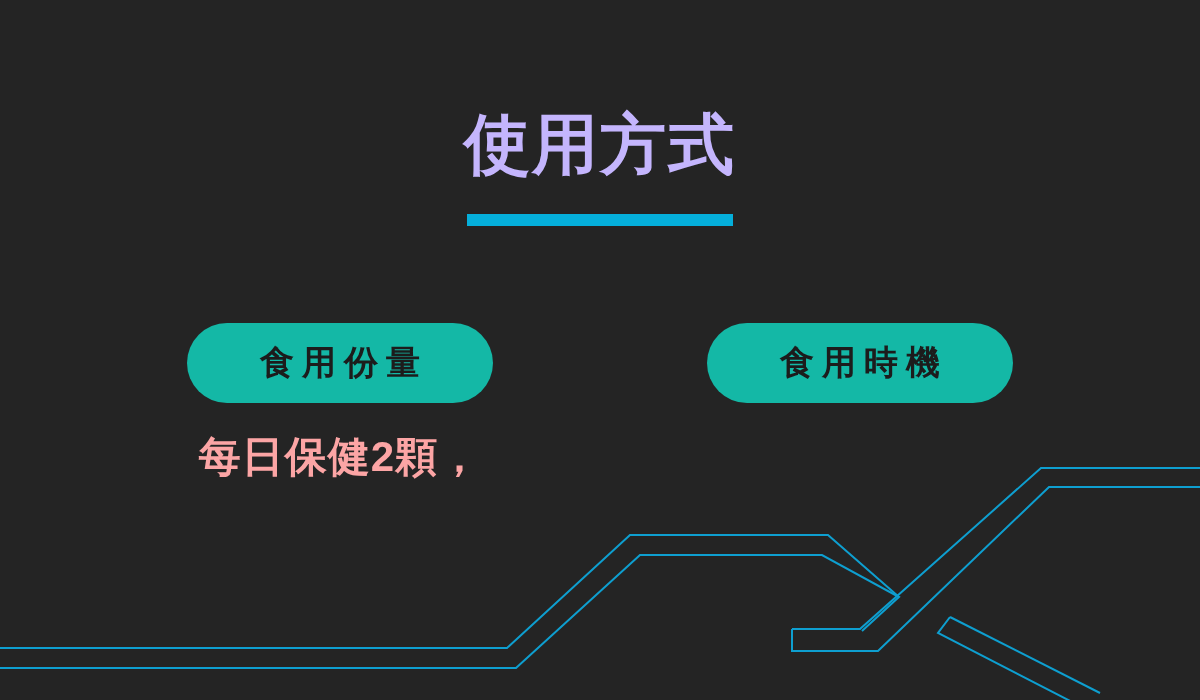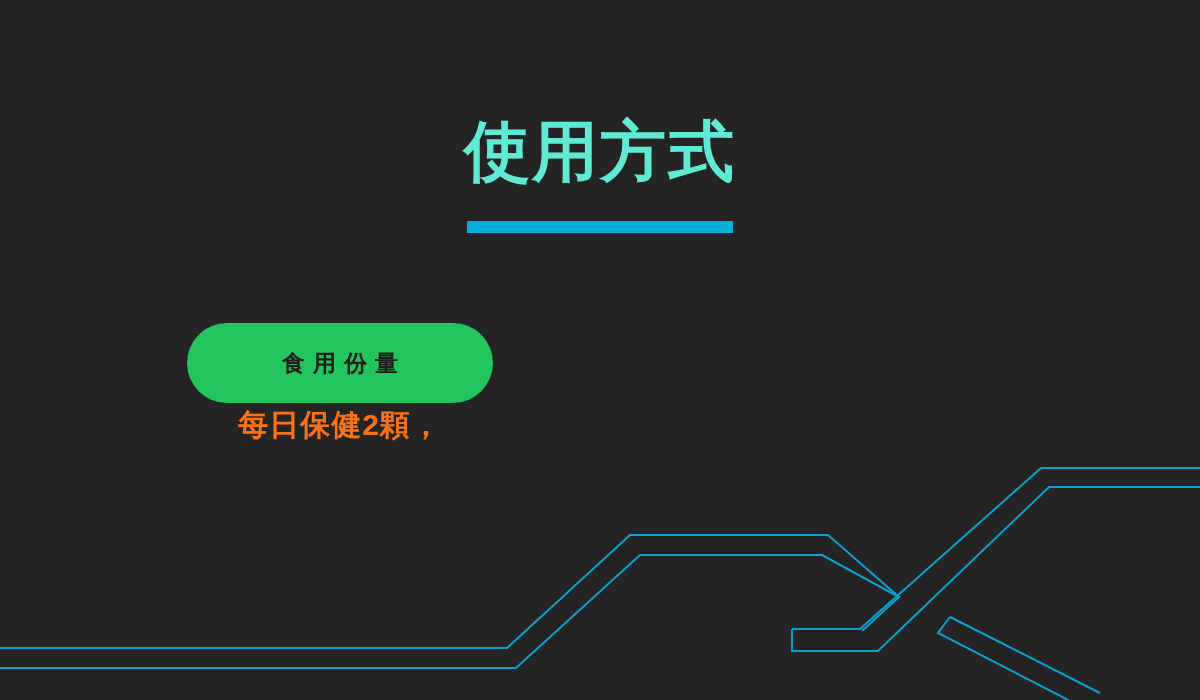--- a/index.html
+++ b/index.html
@@ -35,24 +35,24 @@
   .heading-block {
     position: absolute;
     left: 0;
     top: 100px;
     width: 1200px;
     text-align: center;
   }
   .page-title {
     font-size: 66px;
     font-weight: bold;
-    color: #5eead4;
+    color: #c4b5fd;
     letter-spacing: 2px;
     line-height: 1.12;
-    margin: 15px;
+    margin: 8px;
     white-space: nowrap;
   }
   .title-underline {
     width: 266px;
     height: 12px;
     background: #05afdb;
     margin: 32px auto 0 auto;
   }
 
   
@@ -76,32 +76,33 @@
 
   .pill {
     display: inline-flex;
     align-items: center;
     justify-content: center;
     height: 80px;
     min-width: 306px;
     padding: 0 38px;
     box-sizing: border-box;
     border-radius: 40px;
-    background: #22c55e;
+    background: #14b8a6;
     color: #1c1c1c;
-    font-size: 23px;
+    font-size: 34px;
     font-weight: bold;
     letter-spacing: 8px;
     text-indent: 8px;
     white-space: nowrap;
   }
 
   .desc {
-    color: #f97316;
-    font-size: 30px;
+    margin-top: 24px;
+    color: #fca5a5;
+    font-size: 42px;
     font-weight: bold;
     line-height: 1.45;
     letter-spacing: 1px;
     text-align: center;
     white-space: nowrap;
   }
   .desc-line { display: block; }
 </style>
 </head>
 <body>
@@ -131,17 +132,18 @@
   <div class="columns">
 
     <div class="column col-left">
       <div class="pill">食用份量</div>
       <div class="desc">
         <span class="desc-line">每日保健2顆，</span>
       </div>
     </div>
 
     <div class="column col-right">
+      <div class="pill">食用時機</div>
     </div>
 
   </div>
 
 </div>
 
 </body></html>

